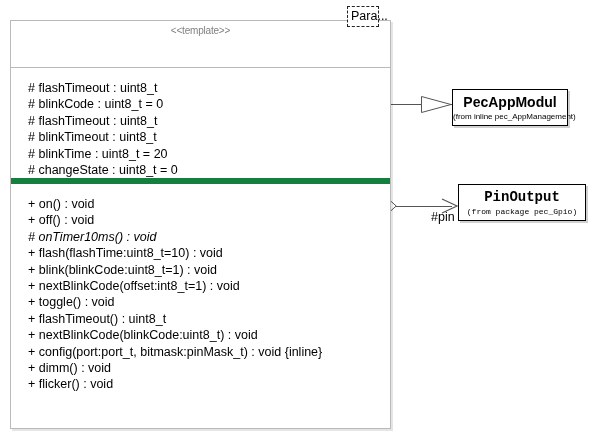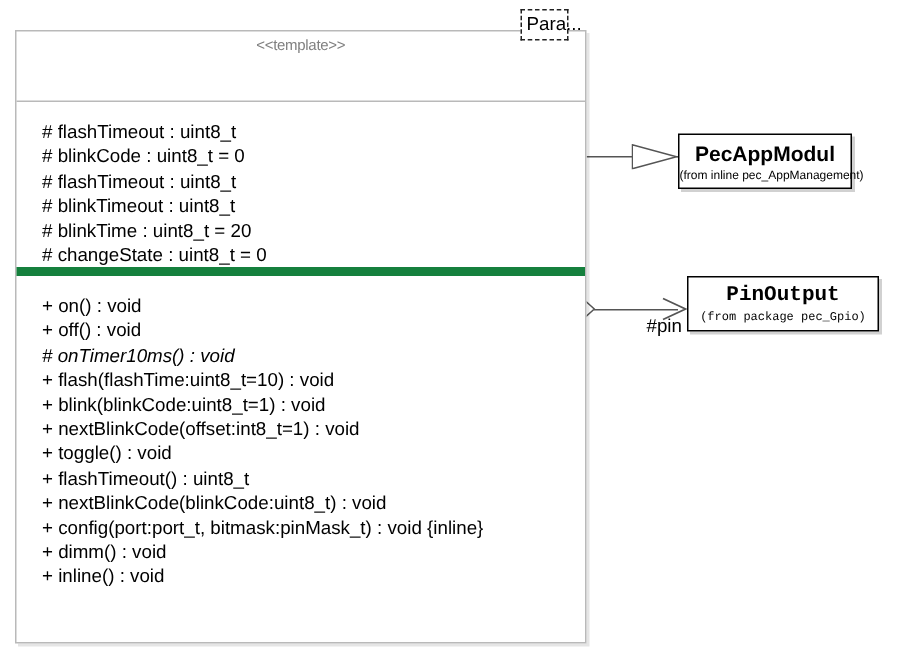--- a/index.html
+++ b/index.html
@@ -228,21 +228,21 @@
       <div class="member">+ off() : void</div>
       <div class="member abstract"># onTimer10ms() : void</div>
       <div class="member">+ flash(flashTime:uint8_t=10) : void</div>
       <div class="member">+ blink(blinkCode:uint8_t=1) : void</div>
       <div class="member">+ nextBlinkCode(offset:int8_t=1) : void</div>
       <div class="member">+ toggle() : void</div>
       <div class="member">+ flashTimeout() : uint8_t</div>
       <div class="member">+ nextBlinkCode(blinkCode:uint8_t) : void</div>
       <div class="member">+ config(port:port_t, bitmask:pinMask_t) : void {inline}</div>
       <div class="member">+ dimm() : void</div>
-      <div class="member">+ inline() : void</div>
+      <div class="member">+ flicker() : void</div>
     </div>
   </div>
 
   <div id="template-params">Para...</div>
 
   <div class="ref-box" id="pecappmodul-box">
     <span class="ref-name">PecAppModul</span>
     <span class="ref-package">(from inline pec_AppManagement)</span>
   </div>
 

